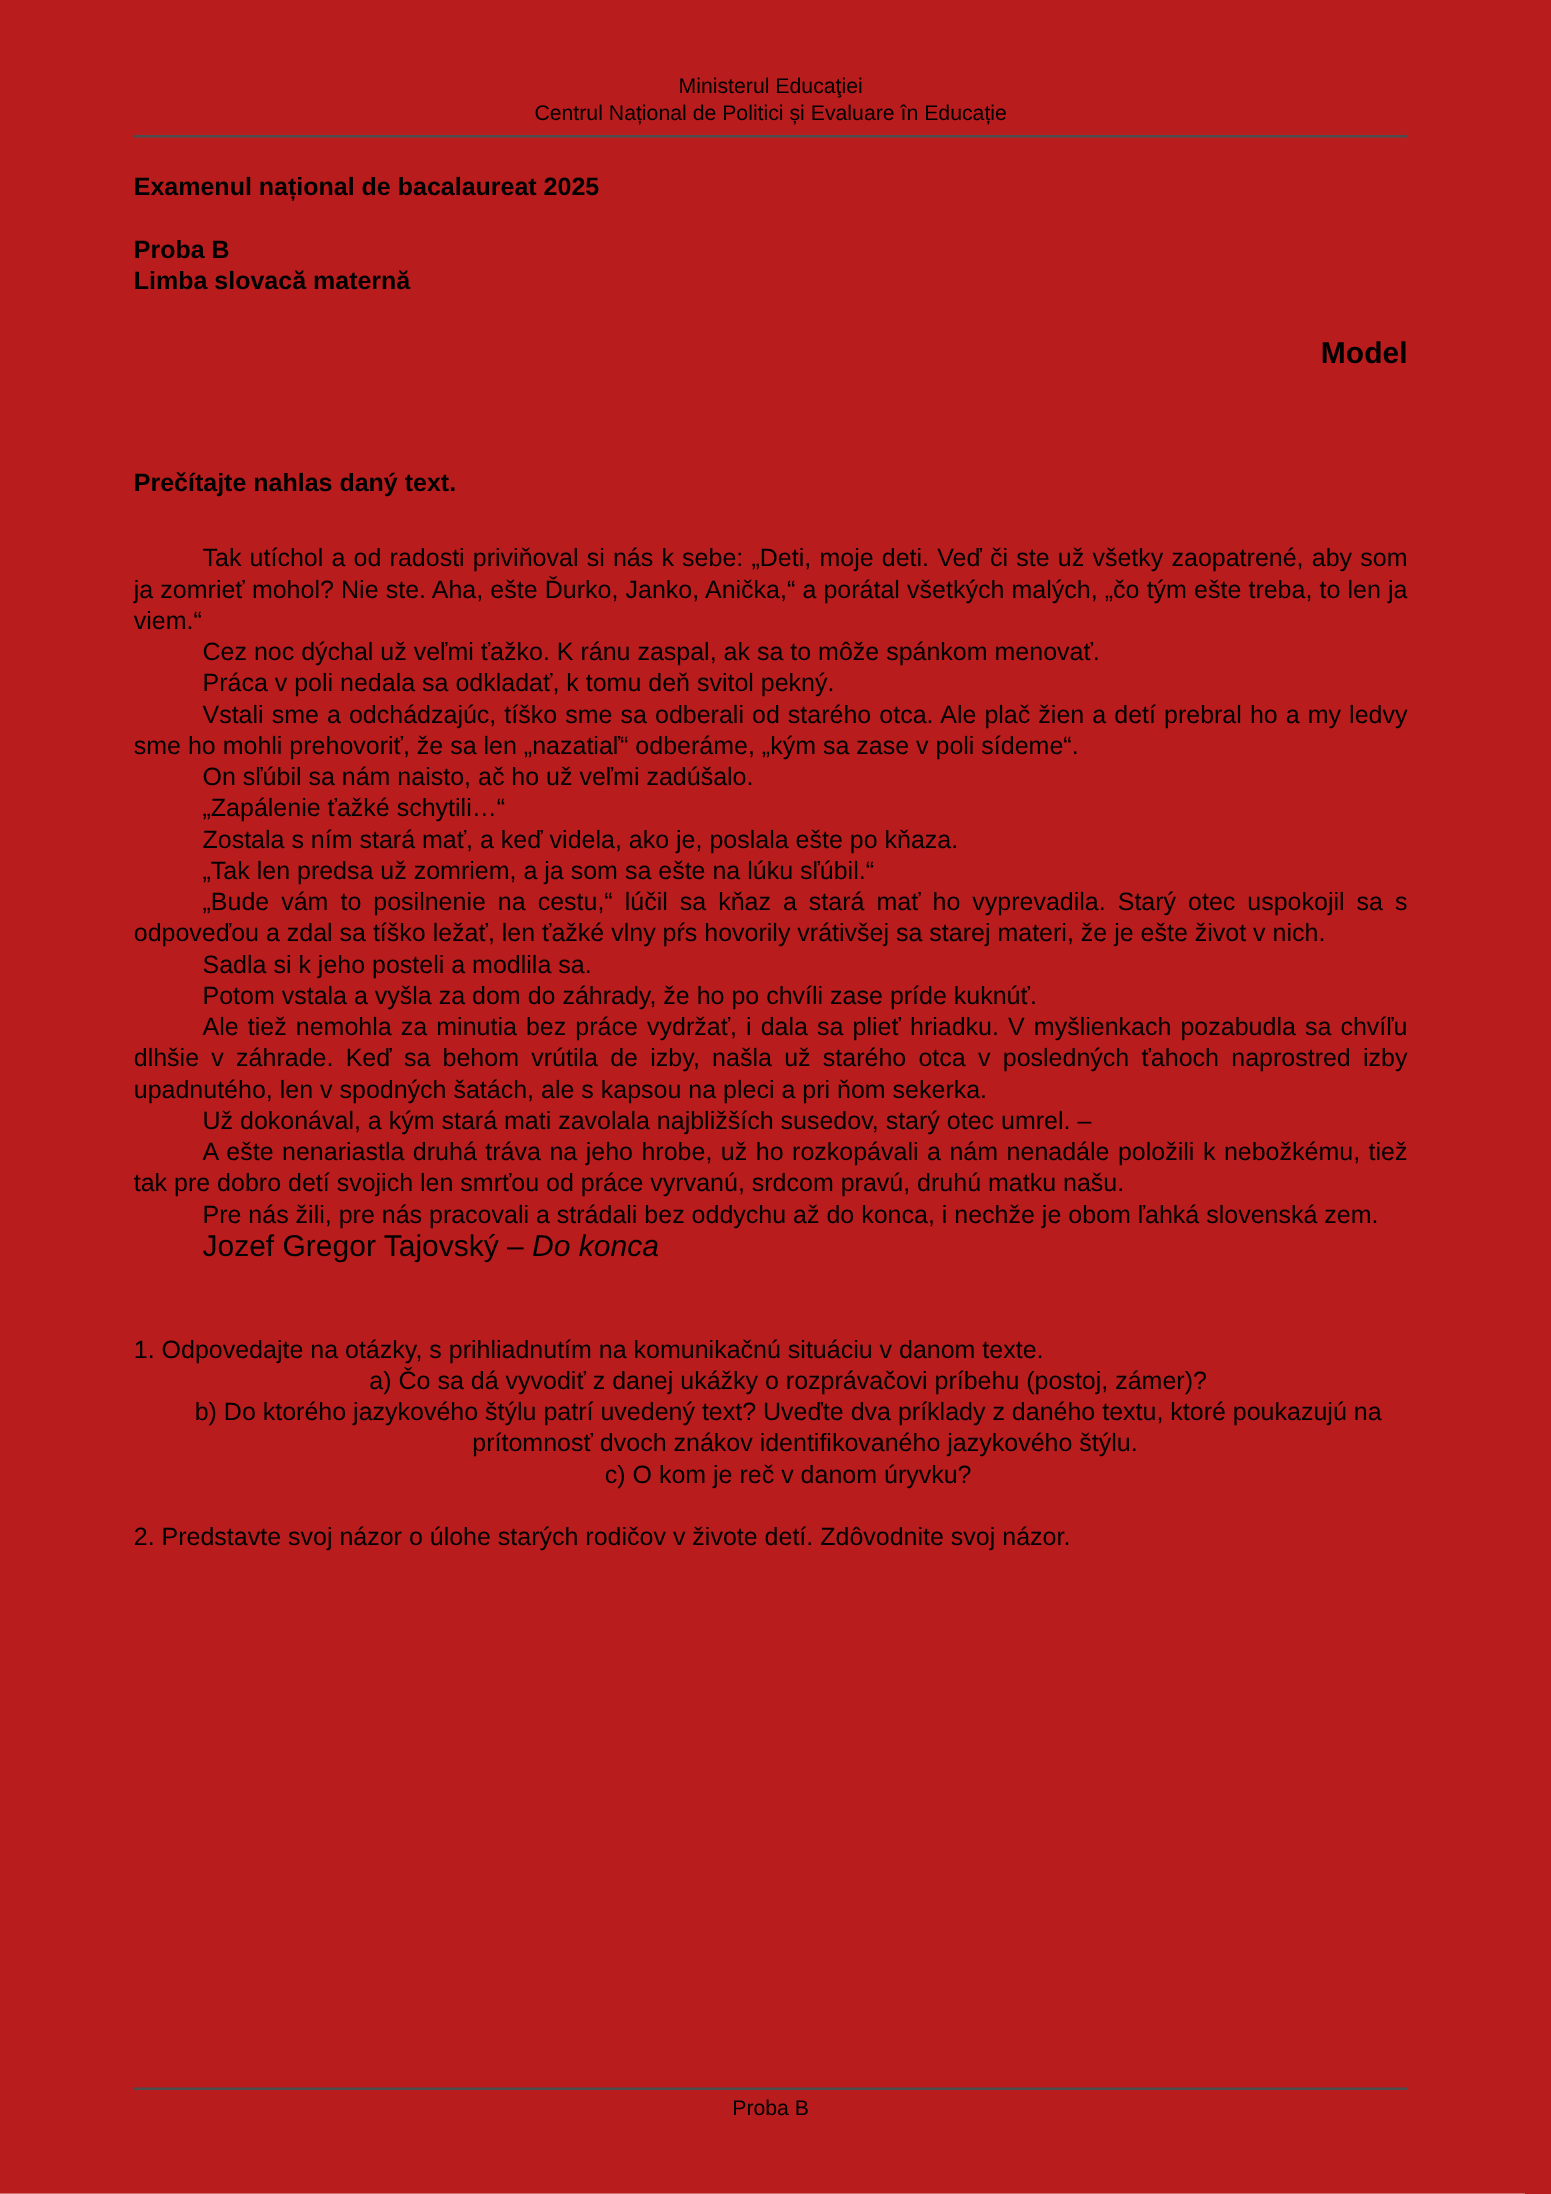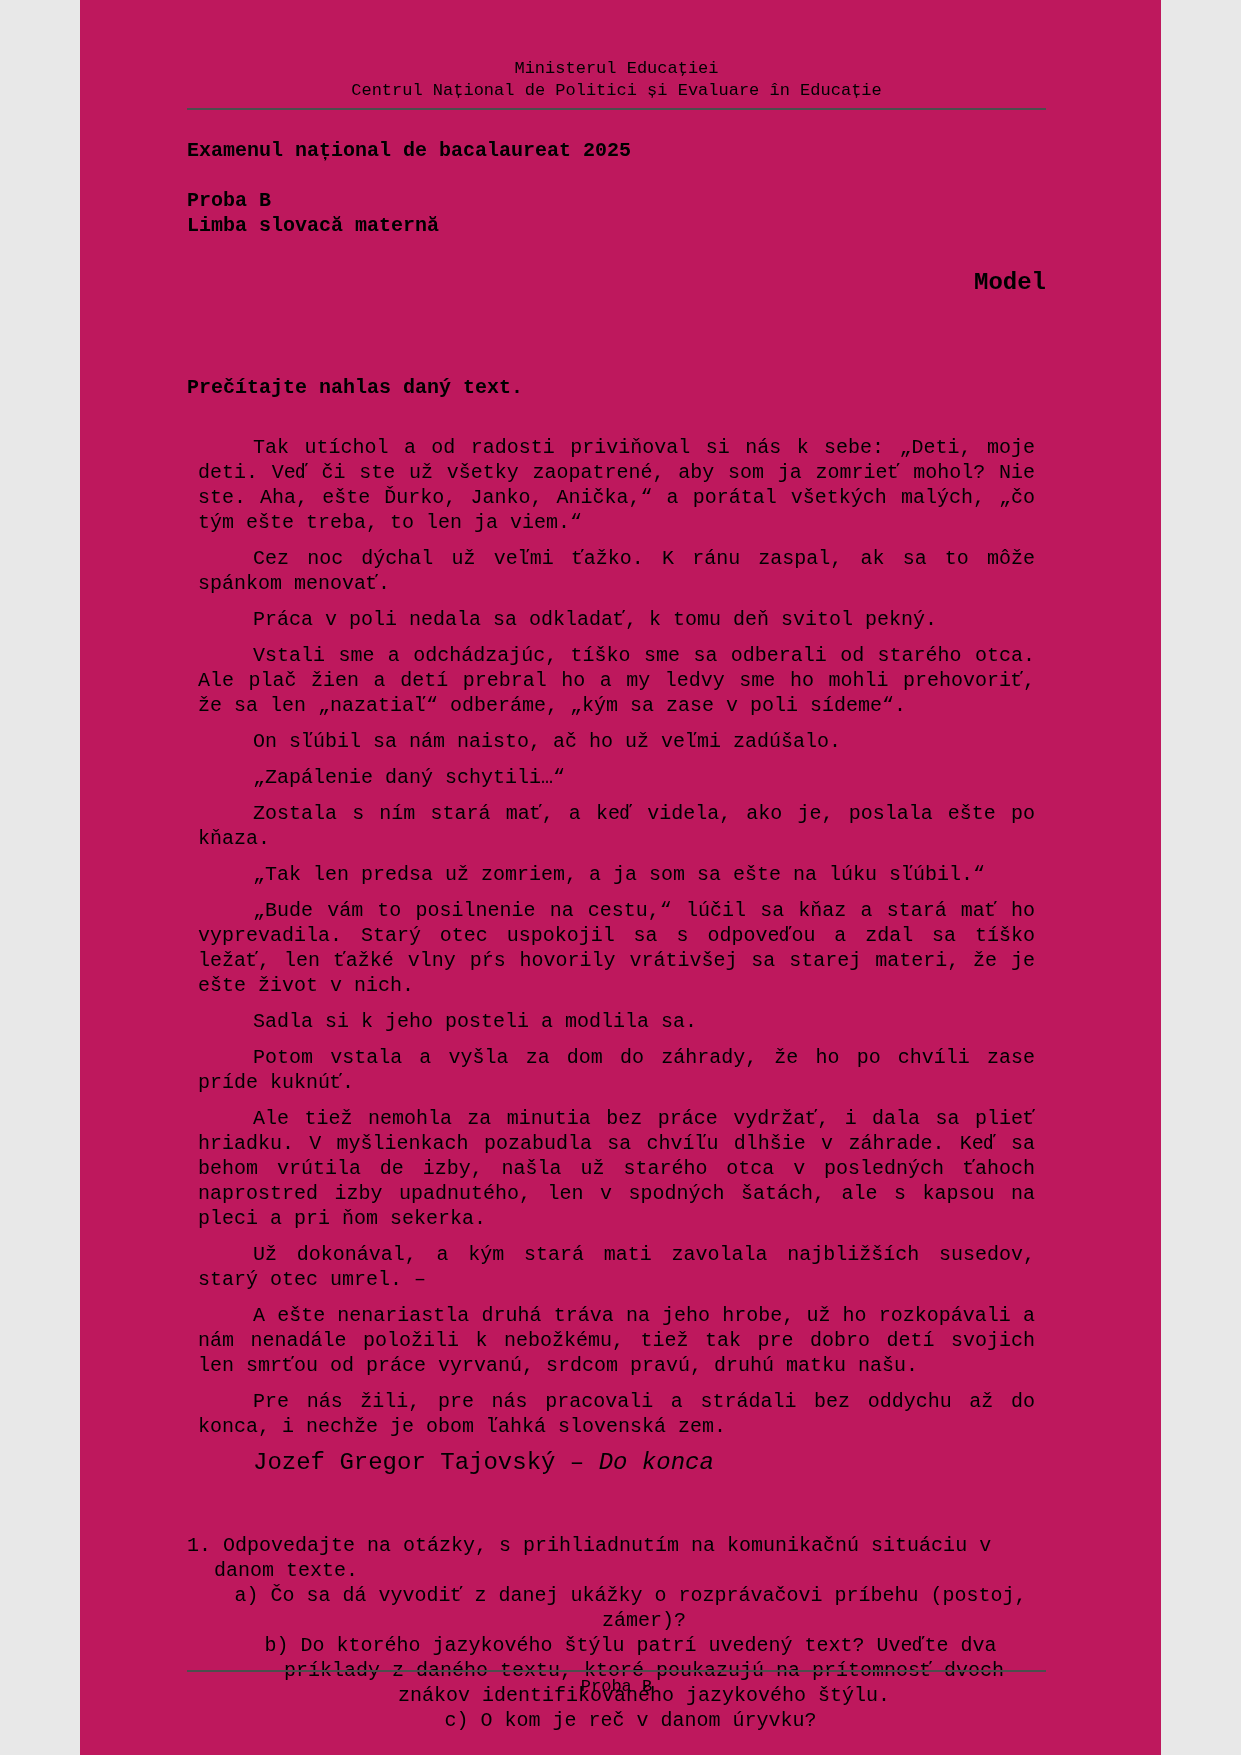--- a/index.html
+++ b/index.html
@@ -2,26 +2,26 @@
 <html><head>
 <meta charset="utf-8">
 <style>
   html, body {
     margin: 0;
     padding: 0;
     background: #e8e8e8;
   }
   .page {
     position: relative;
-    width: 1081px;
+    width: 1241px;
     height: 1755px;
     margin: 0 auto;
-    background: #be185d;
+    background: #b91c1c;
     color: #000000;
-    font-family: Liberation Mono, monospace;
+    font-family: Liberation Sans, sans-serif;
     overflow: hidden;
   }
   .content {
     padding: 0 115px 0 107px; 
   }
   
   .doc-header {
     padding-top: 58px;
     text-align: center;
     font-size: 17px;
@@ -60,21 +60,21 @@
     font-weight: bold;
     line-height: 25px;
   }
   
   .reading-text {
     margin-top: 35px;
     font-size: 20px;
     line-height: 25px;
   }
   .reading-text p {
-    margin: 11px;
+    margin: 0;
     text-align: justify;
     text-indent: 55px;
   }
   .attribution {
     margin: 0;
     text-align: right;
     font-size: 24px;
     line-height: 25px;
   }
   .attribution .work { font-style: italic; }
@@ -131,21 +131,21 @@
 
 
     <div class="instruction-line">Prečítajte nahlas daný text.</div>
 
     <div class="reading-text">
       <p>Tak utíchol a od radosti priviňoval si nás k sebe: „Deti, moje deti. Veď či ste už všetky zaopatrené, aby som ja zomrieť mohol? Nie ste. Aha, ešte Ďurko, Janko, Anička,“ a porátal všetkých malých, „čo tým ešte treba, to len ja viem.“</p>
       <p>Cez noc dýchal už veľmi ťažko. K ránu zaspal, ak sa to môže spánkom menovať.</p>
       <p>Práca v poli nedala sa odkladať, k tomu deň svitol pekný.</p>
       <p>Vstali sme a odchádzajúc, tíško sme sa odberali od starého otca. Ale plač žien a detí prebral ho a my ledvy sme ho mohli prehovoriť, že sa len „nazatiaľ“ odberáme, „kým sa zase v poli sídeme“.</p>
       <p>On sľúbil sa nám naisto, ač ho už veľmi zadúšalo.</p>
-      <p>„Zapálenie daný schytili…“</p>
+      <p>„Zapálenie ťažké schytili…“</p>
       <p>Zostala s ním stará mať, a keď videla, ako je, poslala ešte po kňaza.</p>
       <p>„Tak len predsa už zomriem, a ja som sa ešte na lúku sľúbil.“</p>
       <p>„Bude vám to posilnenie na cestu,“ lúčil sa kňaz a stará mať ho vyprevadila. Starý otec uspokojil sa s odpoveďou a zdal sa tíško ležať, len ťažké vlny pŕs hovorily vrátivšej sa starej materi, že je ešte život v nich.</p>
       <p>Sadla si k jeho posteli a modlila sa.</p>
       <p>Potom vstala a vyšla za dom do záhrady, že ho po chvíli zase príde kuknúť.</p>
       <p>Ale tiež nemohla za minutia bez práce vydržať, i dala sa plieť hriadku. V myšlienkach pozabudla sa chvíľu dlhšie v záhrade. Keď sa behom vrútila de izby, našla už starého otca v posledných ťahoch naprostred izby upadnutého, len v spodných šatách, ale s kapsou na pleci a pri ňom sekerka.</p>
       <p>Už dokonával, a kým stará mati zavolala najbližších susedov, starý otec umrel. –</p>
       <p>A ešte nenariastla druhá tráva na jeho hrobe, už ho rozkopávali a nám nenadále položili k nebožkému, tiež tak pre dobro detí svojich len smrťou od práce vyrvanú, srdcom pravú, druhú matku našu.</p>
       <p>Pre nás žili, pre nás pracovali a strádali bez oddychu až do konca, i nechže je obom ľahká slovenská zem.</p>
       <p class="attribution"><span>Jozef Gregor Tajovský – </span><span class="work">Do konca</span></p>

